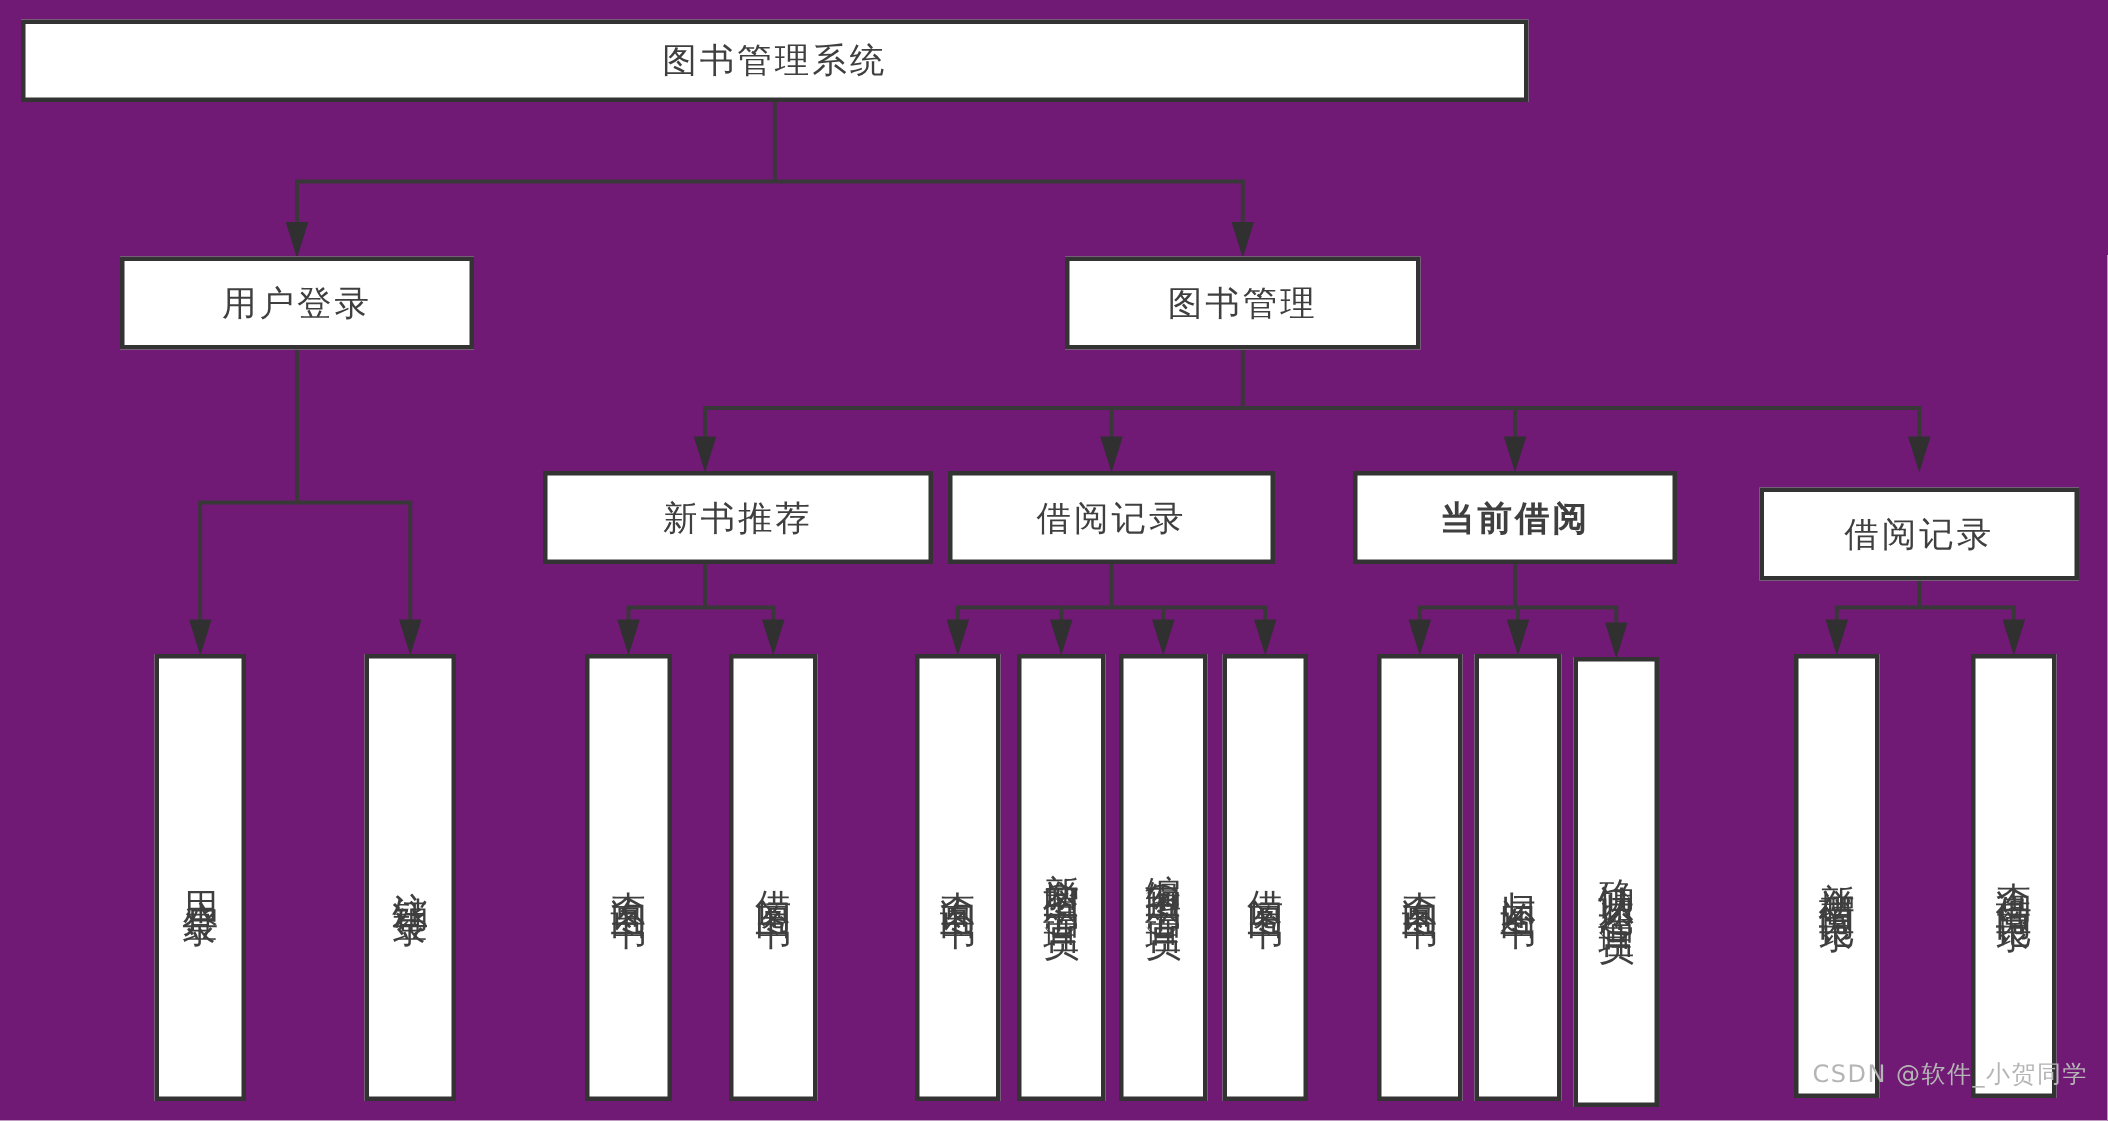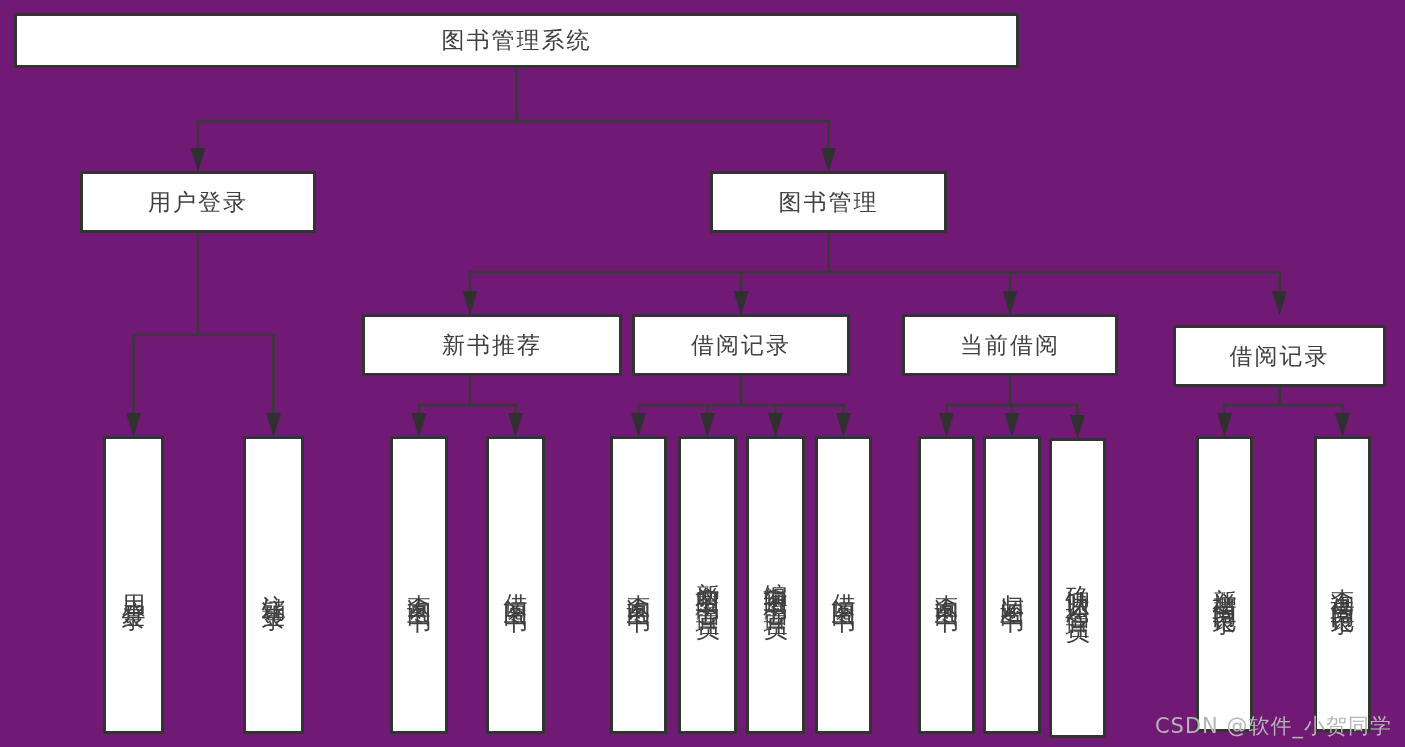--- a/index.html
+++ b/index.html
@@ -47,22 +47,22 @@
   .node.v {
     writing-mode: vertical-rl;
     text-orientation: mixed;
     font-size: 24px;
     letter-spacing: 5px;
     line-height: 1;
   }
   #watermark {
     position: absolute;
     right: 13px;
-    bottom: 7px;
-    font-size: 21px;
+    bottom: 20px;
+    font-size: 16px;
     color: #b5b5b5;
     letter-spacing: 1px;
     white-space: nowrap;
     z-index: 5;
   }
 </style>
 </head>
 <body>
 
 <div id="canvas">
@@ -119,21 +119,21 @@
       <polygon points="1217,413 1232,413 1224.5,437"></polygon>
       <line x1="1342.5" y1="405" x2="1342.5" y2="418"></line>
       <polygon points="1335,413 1350,413 1342.5,437"></polygon>
     </svg>
   <div id="nodes-layer">
       <div class="node h" style="left: 14px; top: 13px; width: 1005px; height: 55px;">图书管理系统</div>
       <div class="node h" style="left: 80px; top: 171px; width: 236px; height: 62px;">用户登录</div>
       <div class="node h" style="left: 710px; top: 171px; width: 237px; height: 62px;">图书管理</div>
       <div class="node h" style="left: 362px; top: 314px; width: 260px; height: 62px;">新书推荐</div>
       <div class="node h" style="left: 632px; top: 314px; width: 218px; height: 62px;">借阅记录</div>
-      <div class="node h" style="left: 902px; top: 314px; width: 216px; height: 62px;">当前借阅</div>
+      <div class="node h" style="left: 902px; top: 314px; width: 216px; height: 62px; font-weight: bold;">当前借阅</div>
       <div class="node h" style="left: 1173px; top: 325px; width: 213px; height: 62px;">借阅记录</div>
       <div class="node v" style="left: 103px; top: 436px; width: 61px; height: 298px;">用户登录</div>
       <div class="node v" style="left: 243px; top: 436px; width: 61px; height: 298px;">注销登录</div>
       <div class="node v" style="left: 390px; top: 436px; width: 58px; height: 298px;">查询图书</div>
       <div class="node v" style="left: 486px; top: 436px; width: 59px; height: 298px;">借阅图书</div>
       <div class="node v" style="left: 610px; top: 436px; width: 57px; height: 298px;">查询图书</div>
       <div class="node v" style="left: 678px; top: 436px; width: 59px; height: 298px;">新增图书（管理员）</div>
       <div class="node v" style="left: 746px; top: 436px; width: 59px; height: 298px;">编辑图书（管理员）</div>
       <div class="node v" style="left: 815px; top: 436px; width: 57px; height: 298px;">借阅图书</div>
       <div class="node v" style="left: 918px; top: 436px; width: 57px; height: 298px;">查询图书</div>

